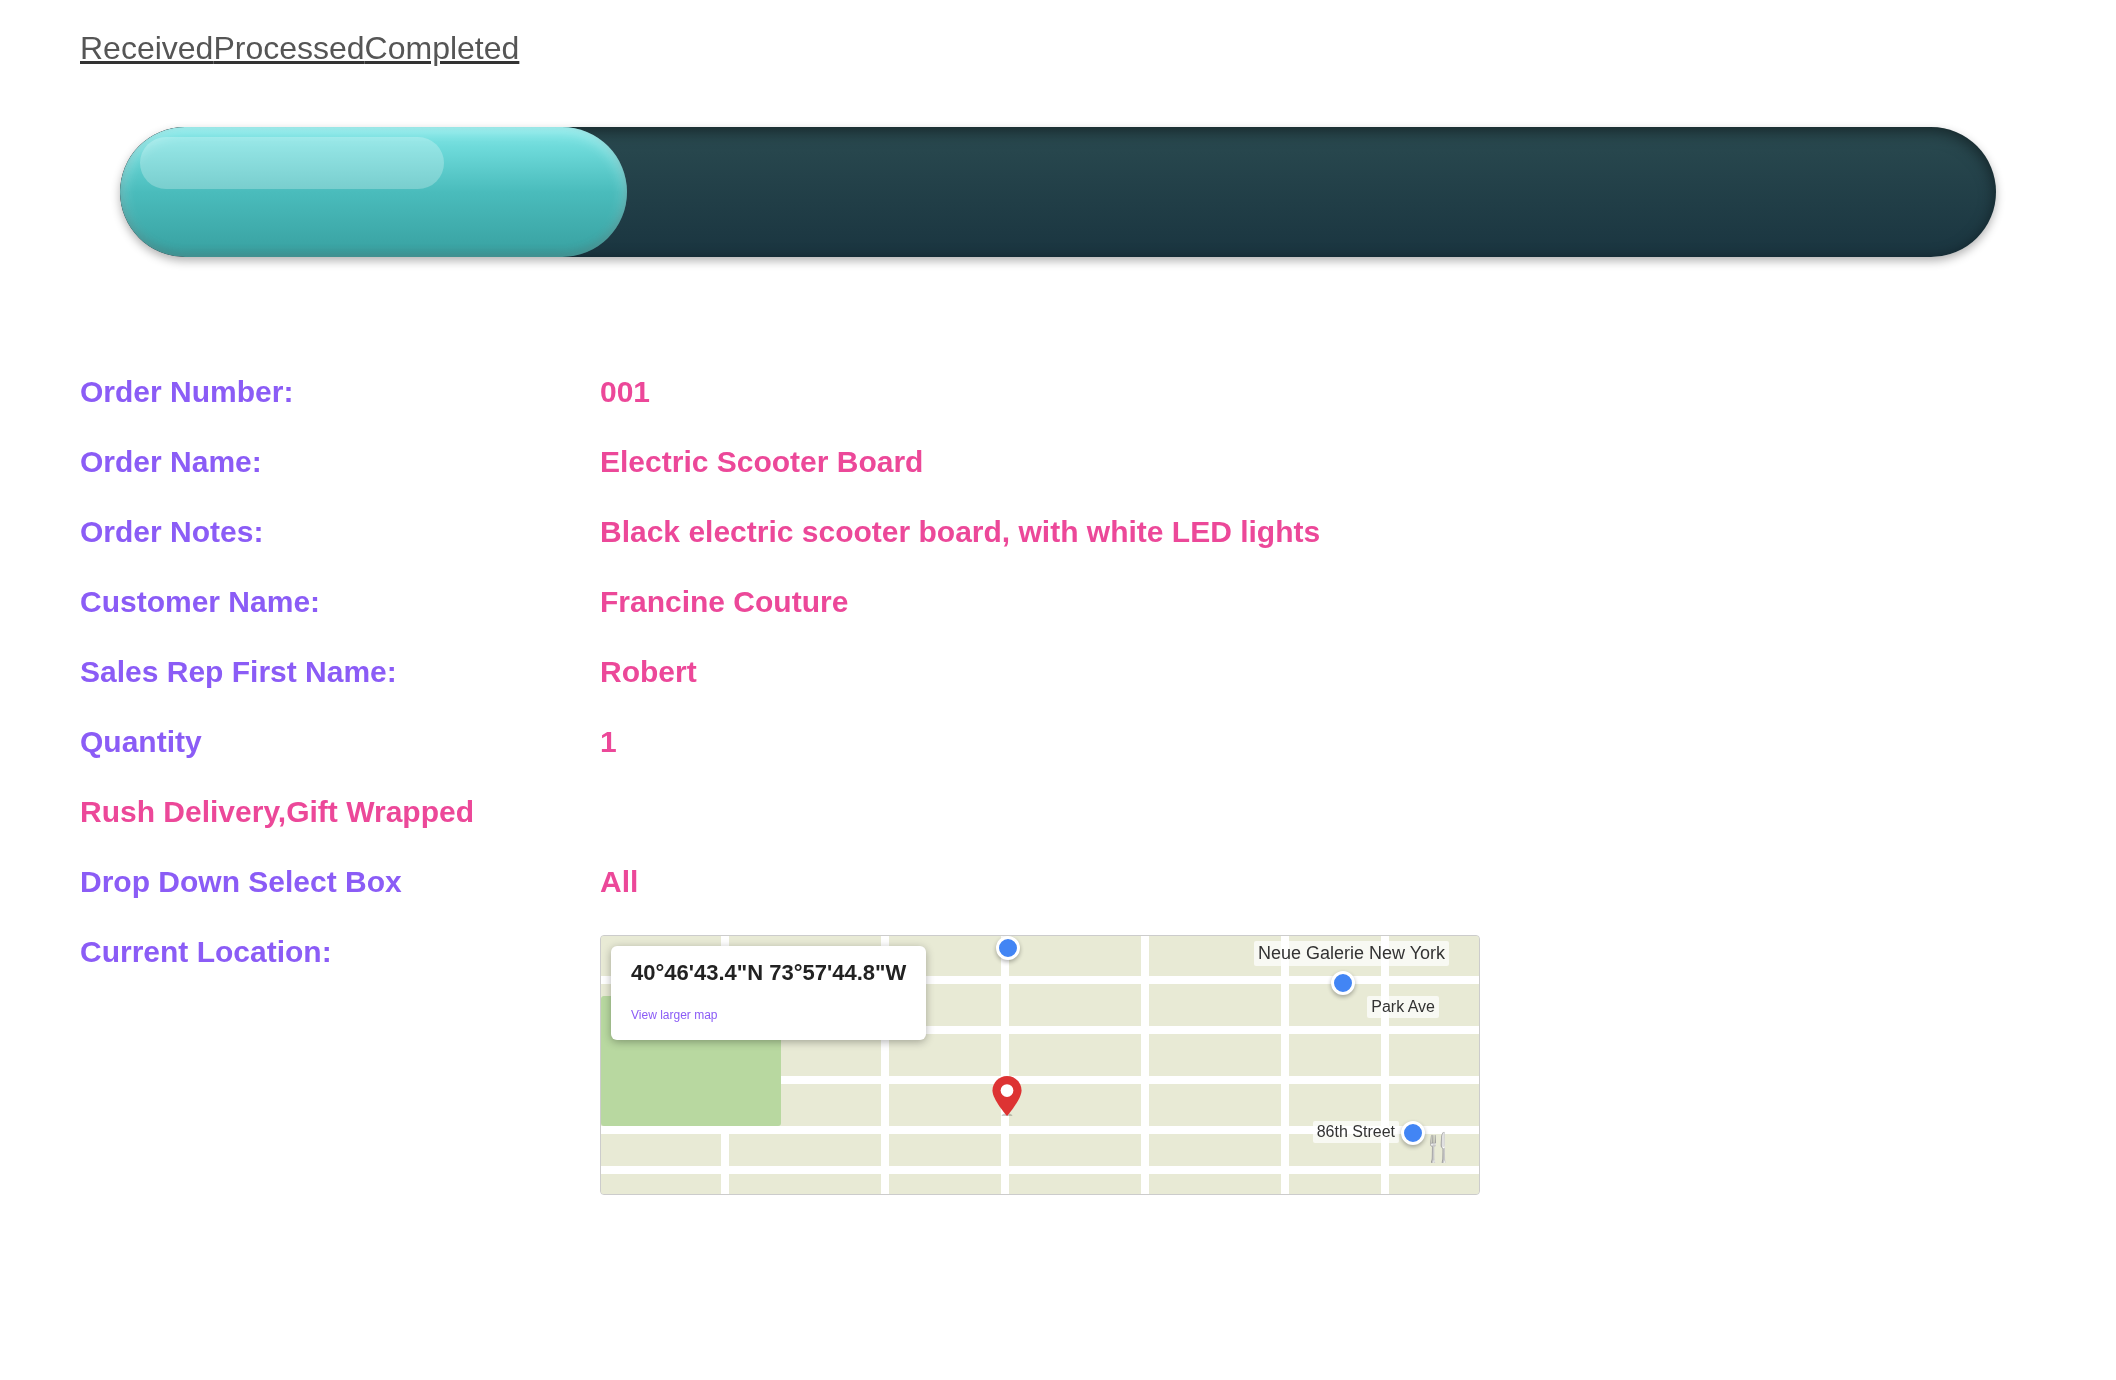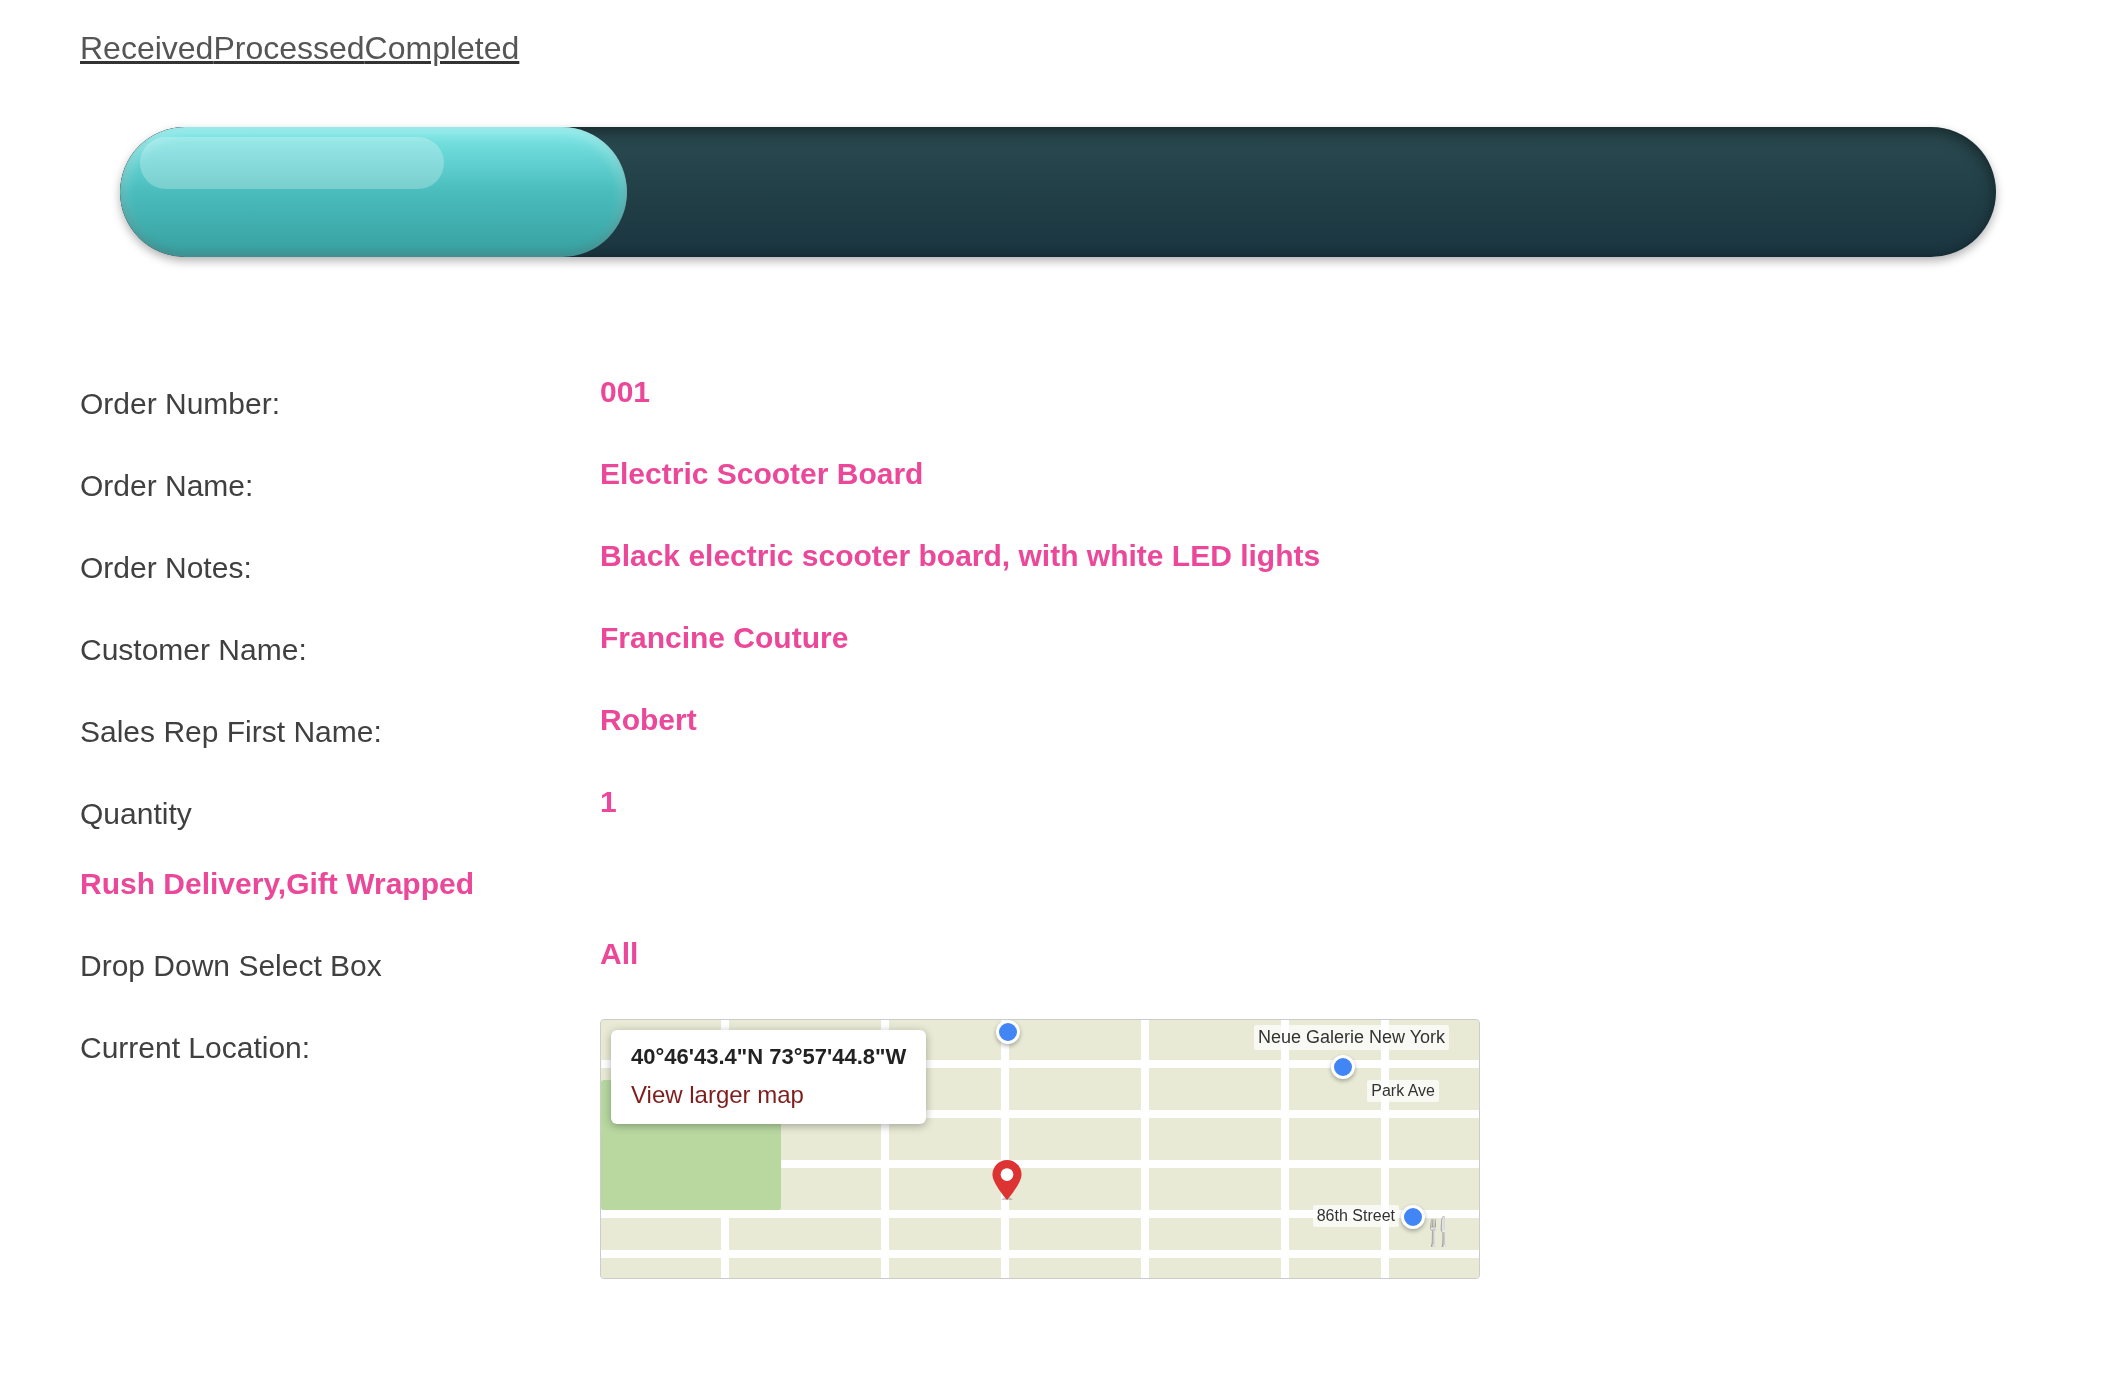--- a/index.html
+++ b/index.html
@@ -67,24 +67,23 @@
     }
 
     .detail-row {
       display: flex;
       align-items: flex-start;
       padding: 18px 0;
       font-size: 30px;
     }
 
     .detail-label {
-      font-weight: 400;
+      font-weight: 700;
       min-width: 520px;
-      color: #404040;
-      margin-top: 12px;
+      color: #8b5cf6;
     }
 
     .detail-value {
       color: #ec4899;
       font-weight: 700;
     }
 
     .map-container {
       position: relative;
       width: 880px;
@@ -108,22 +107,22 @@
     }
 
     .map-popup-coords {
       font-size: 22px;
       font-weight: 600;
       color: #222;
       margin-bottom: 6px;
     }
 
     .map-popup-link {
-      font-size: 24px;
-      color: #7f1d1d;
+      font-size: 12px;
+      color: #8b5cf6;
       text-decoration: none;
     }
 
     
     .map-bg {
       width: 100%;
       height: 100%;
       position: relative;
       background: #e8ead5;
     }

